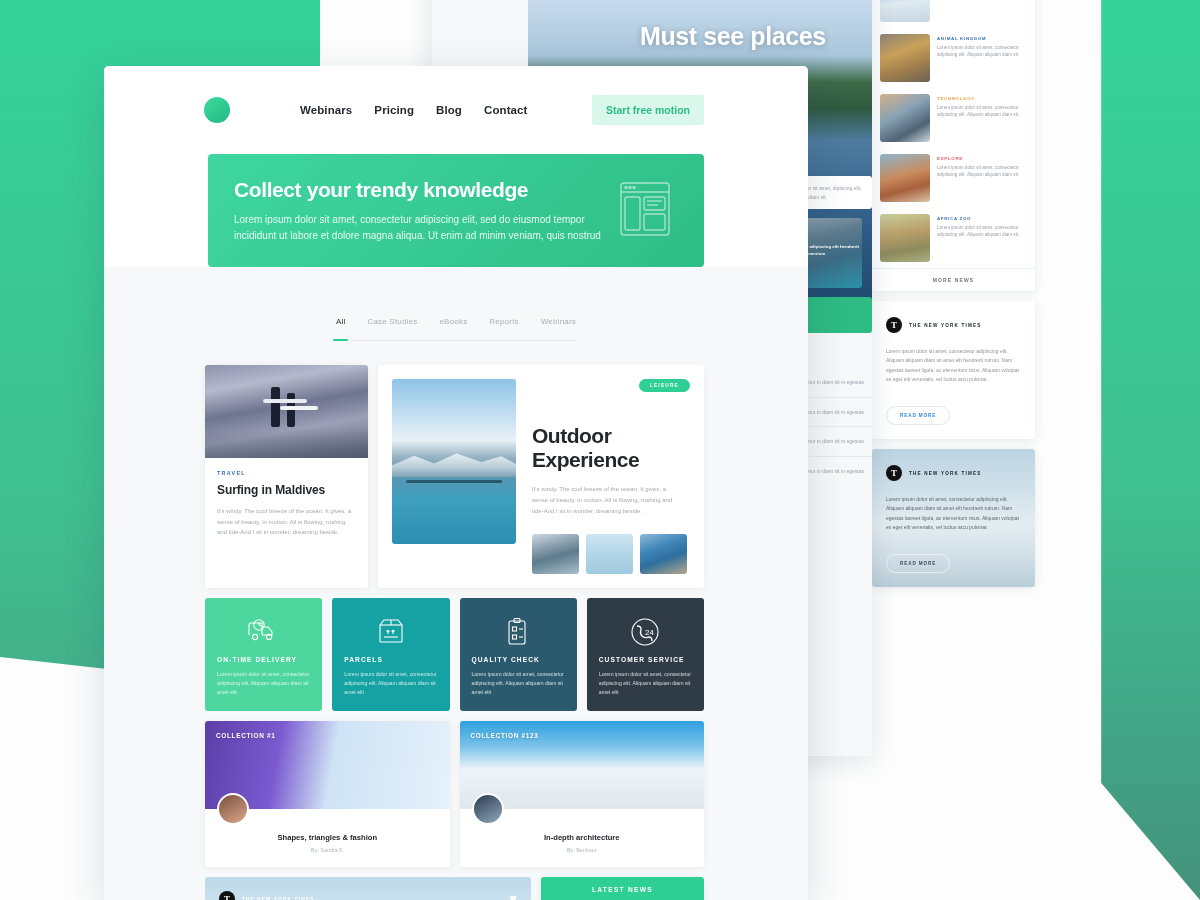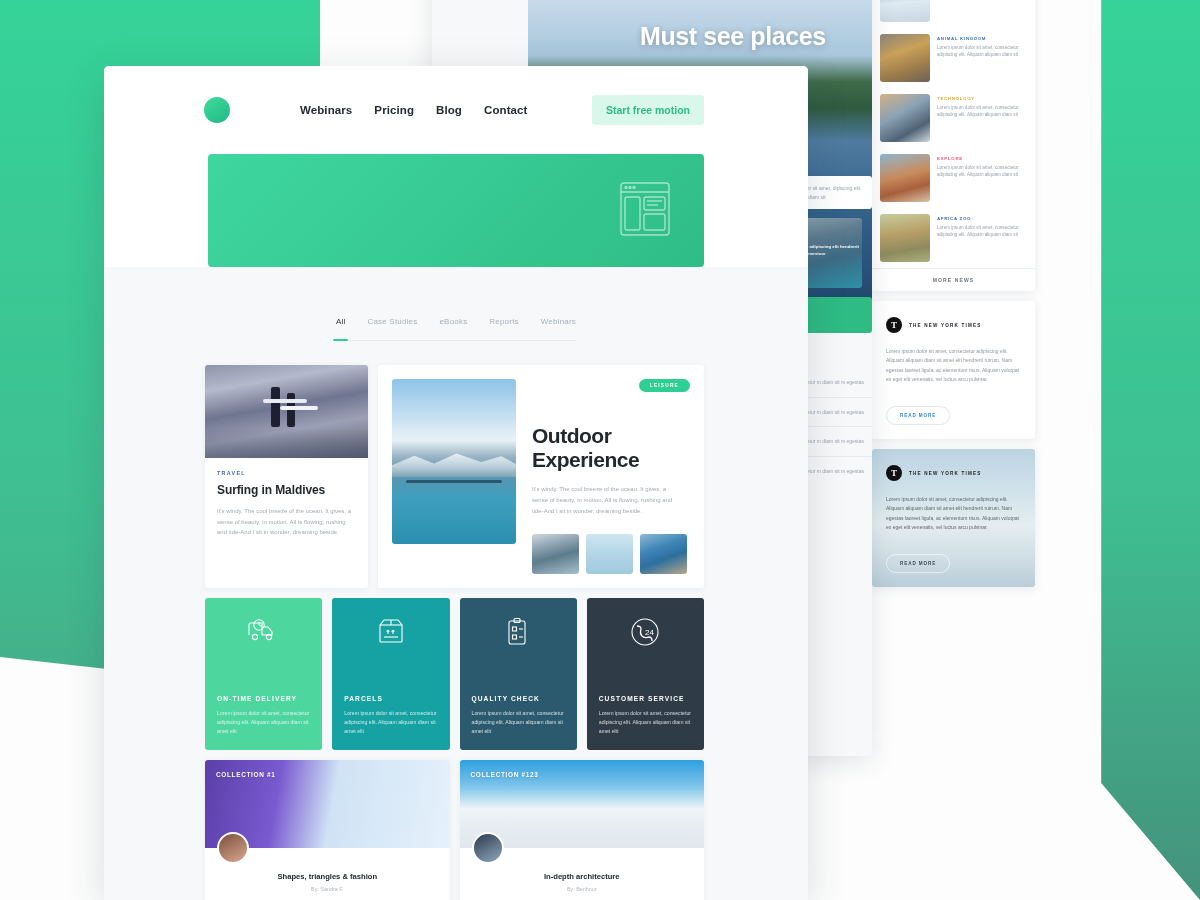--- a/index.html
+++ b/index.html
@@ -170,21 +170,21 @@
     padding:4px 11px; font-size:4.8px; font-weight:bold; letter-spacing:1.2px;
   }
   .out-title{ font-size:21px; font-weight:bold; color:#23282d; line-height:1.12; letter-spacing:-.5px; margin-bottom:13px;margin-top:21px;}
   .out-text{ font-size:6px; line-height:1.8; color:#a2aab2; margin-bottom:18px; max-width:150px;}
   .thumbs{ display:flex; gap:7px; }
   .thumb{ width:47px;height:40px;border-radius:3px; }
   .th1{background:linear-gradient(165deg,#cfd9e0 0%,#8fa3b2 30%,#5c7b8c 55%,#a9c0cc 100%);}
   .th2{background:linear-gradient(180deg,#cfe5f0 0%,#b4d7e8 45%,#9fcadd 100%);}
   .th3{background:linear-gradient(160deg,#8fb9d6 0%,#3f86b8 35%,#2d6f9e 60%,#b6a78a 100%);}
   
-  .tile{ flex:1; border-radius:3px; padding:17px 12px 14px 12px; height:152px;
+  .tile{ flex:1; border-radius:3px; padding:17px 12px 14px 12px; height:113px;
     display:flex; flex-direction:column; position:relative;}
   .tile .ico{ align-self:center; margin-top:2px; margin-bottom:auto;}
   .tile h4{ color:#fff; font-size:6.6px; font-weight:bold; letter-spacing:1.1px; margin-bottom:7px;}
   .tile p{ color:rgba(255,255,255,.78); font-size:5.2px; line-height:1.75;}
   .t1{background:#4dd69d;} .t2{background:#16a2a2;} .t3{background:#2b5a6e;} .t4{background:#2f3b47;}
   
   .col-card{ flex:1; background:#fff; border-radius:3px; box-shadow:0 1px 6px rgba(40,60,80,.07); overflow:hidden; position:relative;}
   .col-img{ height:88px; position:relative; }
   .c1{background:linear-gradient(180deg,#bfe0d9 0%,#8fd0c6 35%,#2f9e8e 62%,#1f6f64 100%);}
   .c2{background:linear-gradient(100deg,#5b3fa8 0%,#7a5ad0 30%,#cfe3f5 52%,#e6f1fb 100%);}
@@ -320,20 +320,24 @@
       <a href="#">Webinars</a>
       <a href="#">Pricing</a>
       <a href="#">Blog</a>
       <a href="#">Contact</a>
     </div>
     <button class="btn-trial">Start free motion</button>
   </div>
 
   <div class="front-white">
     <div class="hero">
+      <div>
+        <h1>Collect your trendy knowledge</h1>
+        <p>Lorem ipsum dolor sit amet, consectetur adipiscing elit, sed do eiusmod tempor incididunt ut labore et dolore magna aliqua. Ut enim ad minim veniam, quis nostrud</p>
+      </div>
       <div class="hero-ico">
         <svg width="50" height="54" viewBox="0 0 50 54" fill="none" stroke="#ffffff" stroke-width="1.4">
           <rect x="1" y="1" width="48" height="52" rx="3"></rect>
           <line x1="1" y1="10" x2="49" y2="10"></line>
           <circle cx="6" cy="5.5" r="1"></circle>
             <circle cx="10" cy="5.5" r="1"></circle>
             <circle cx="14" cy="5.5" r="1"></circle>
           <rect x="5" y="15" width="15" height="33" rx="2"></rect>
           <rect x="24" y="15" width="21" height="13" rx="2"></rect>
           <line x1="27" y1="19" x2="42" y2="19"></line>

